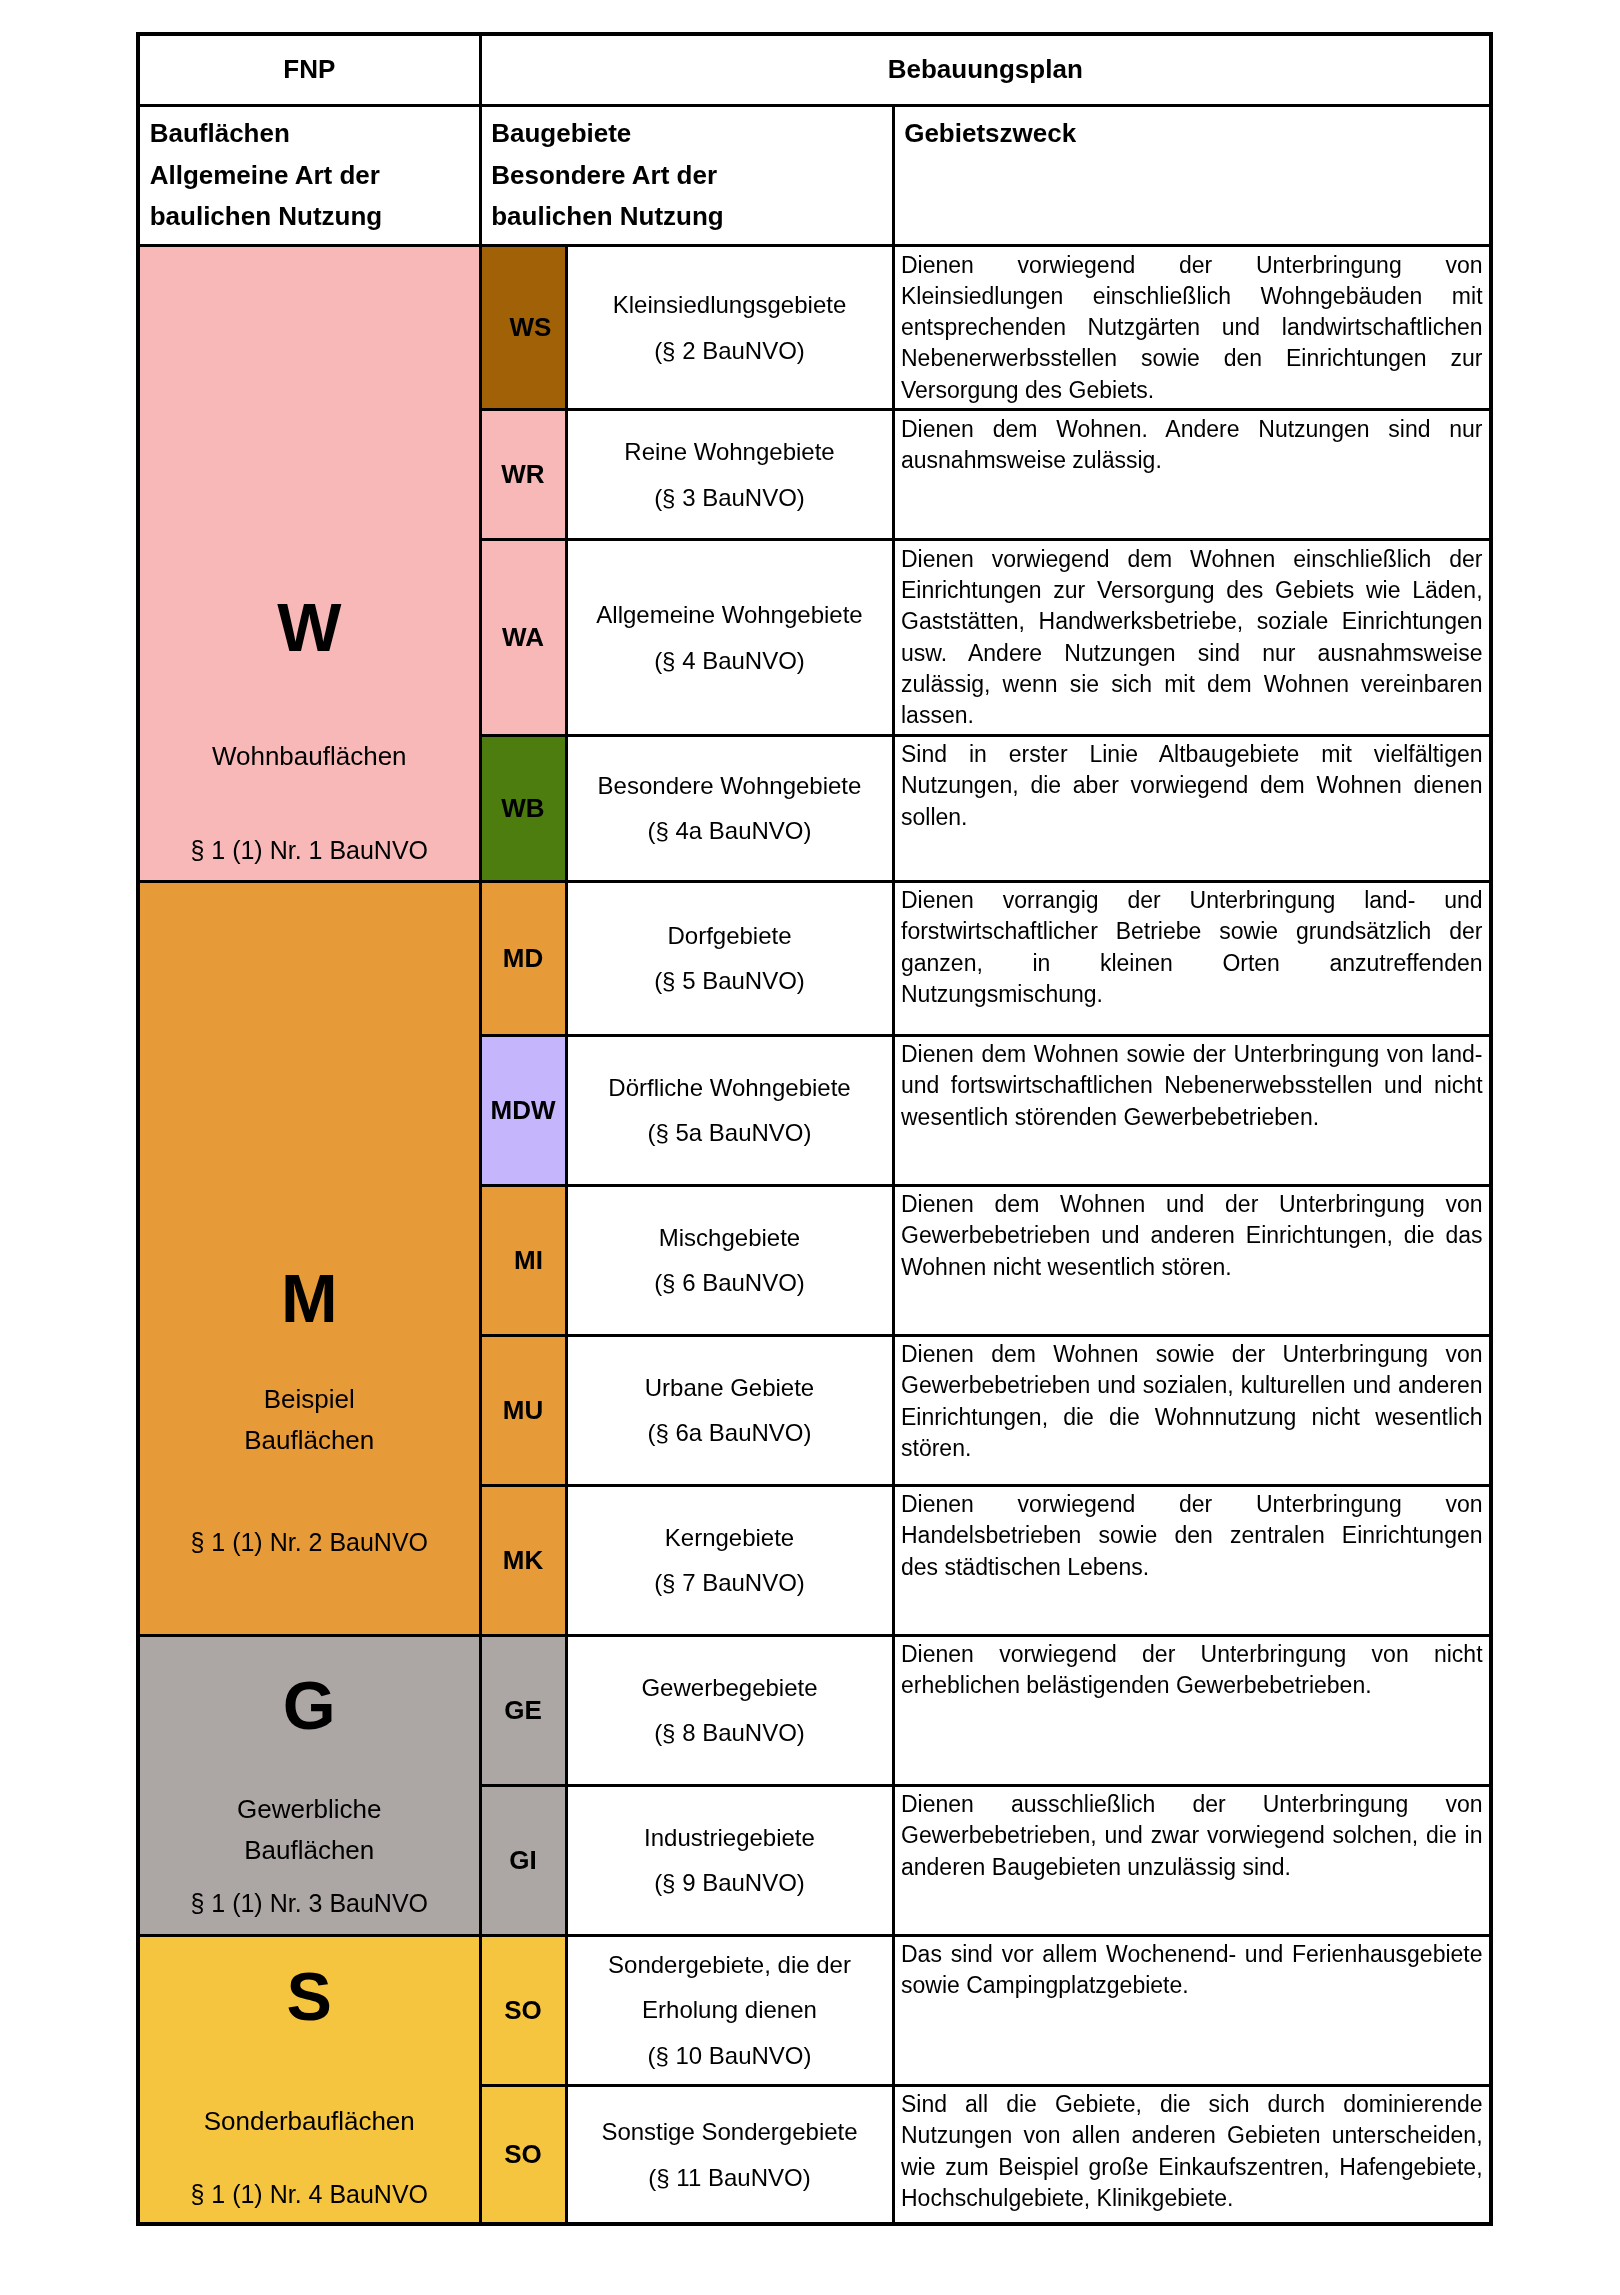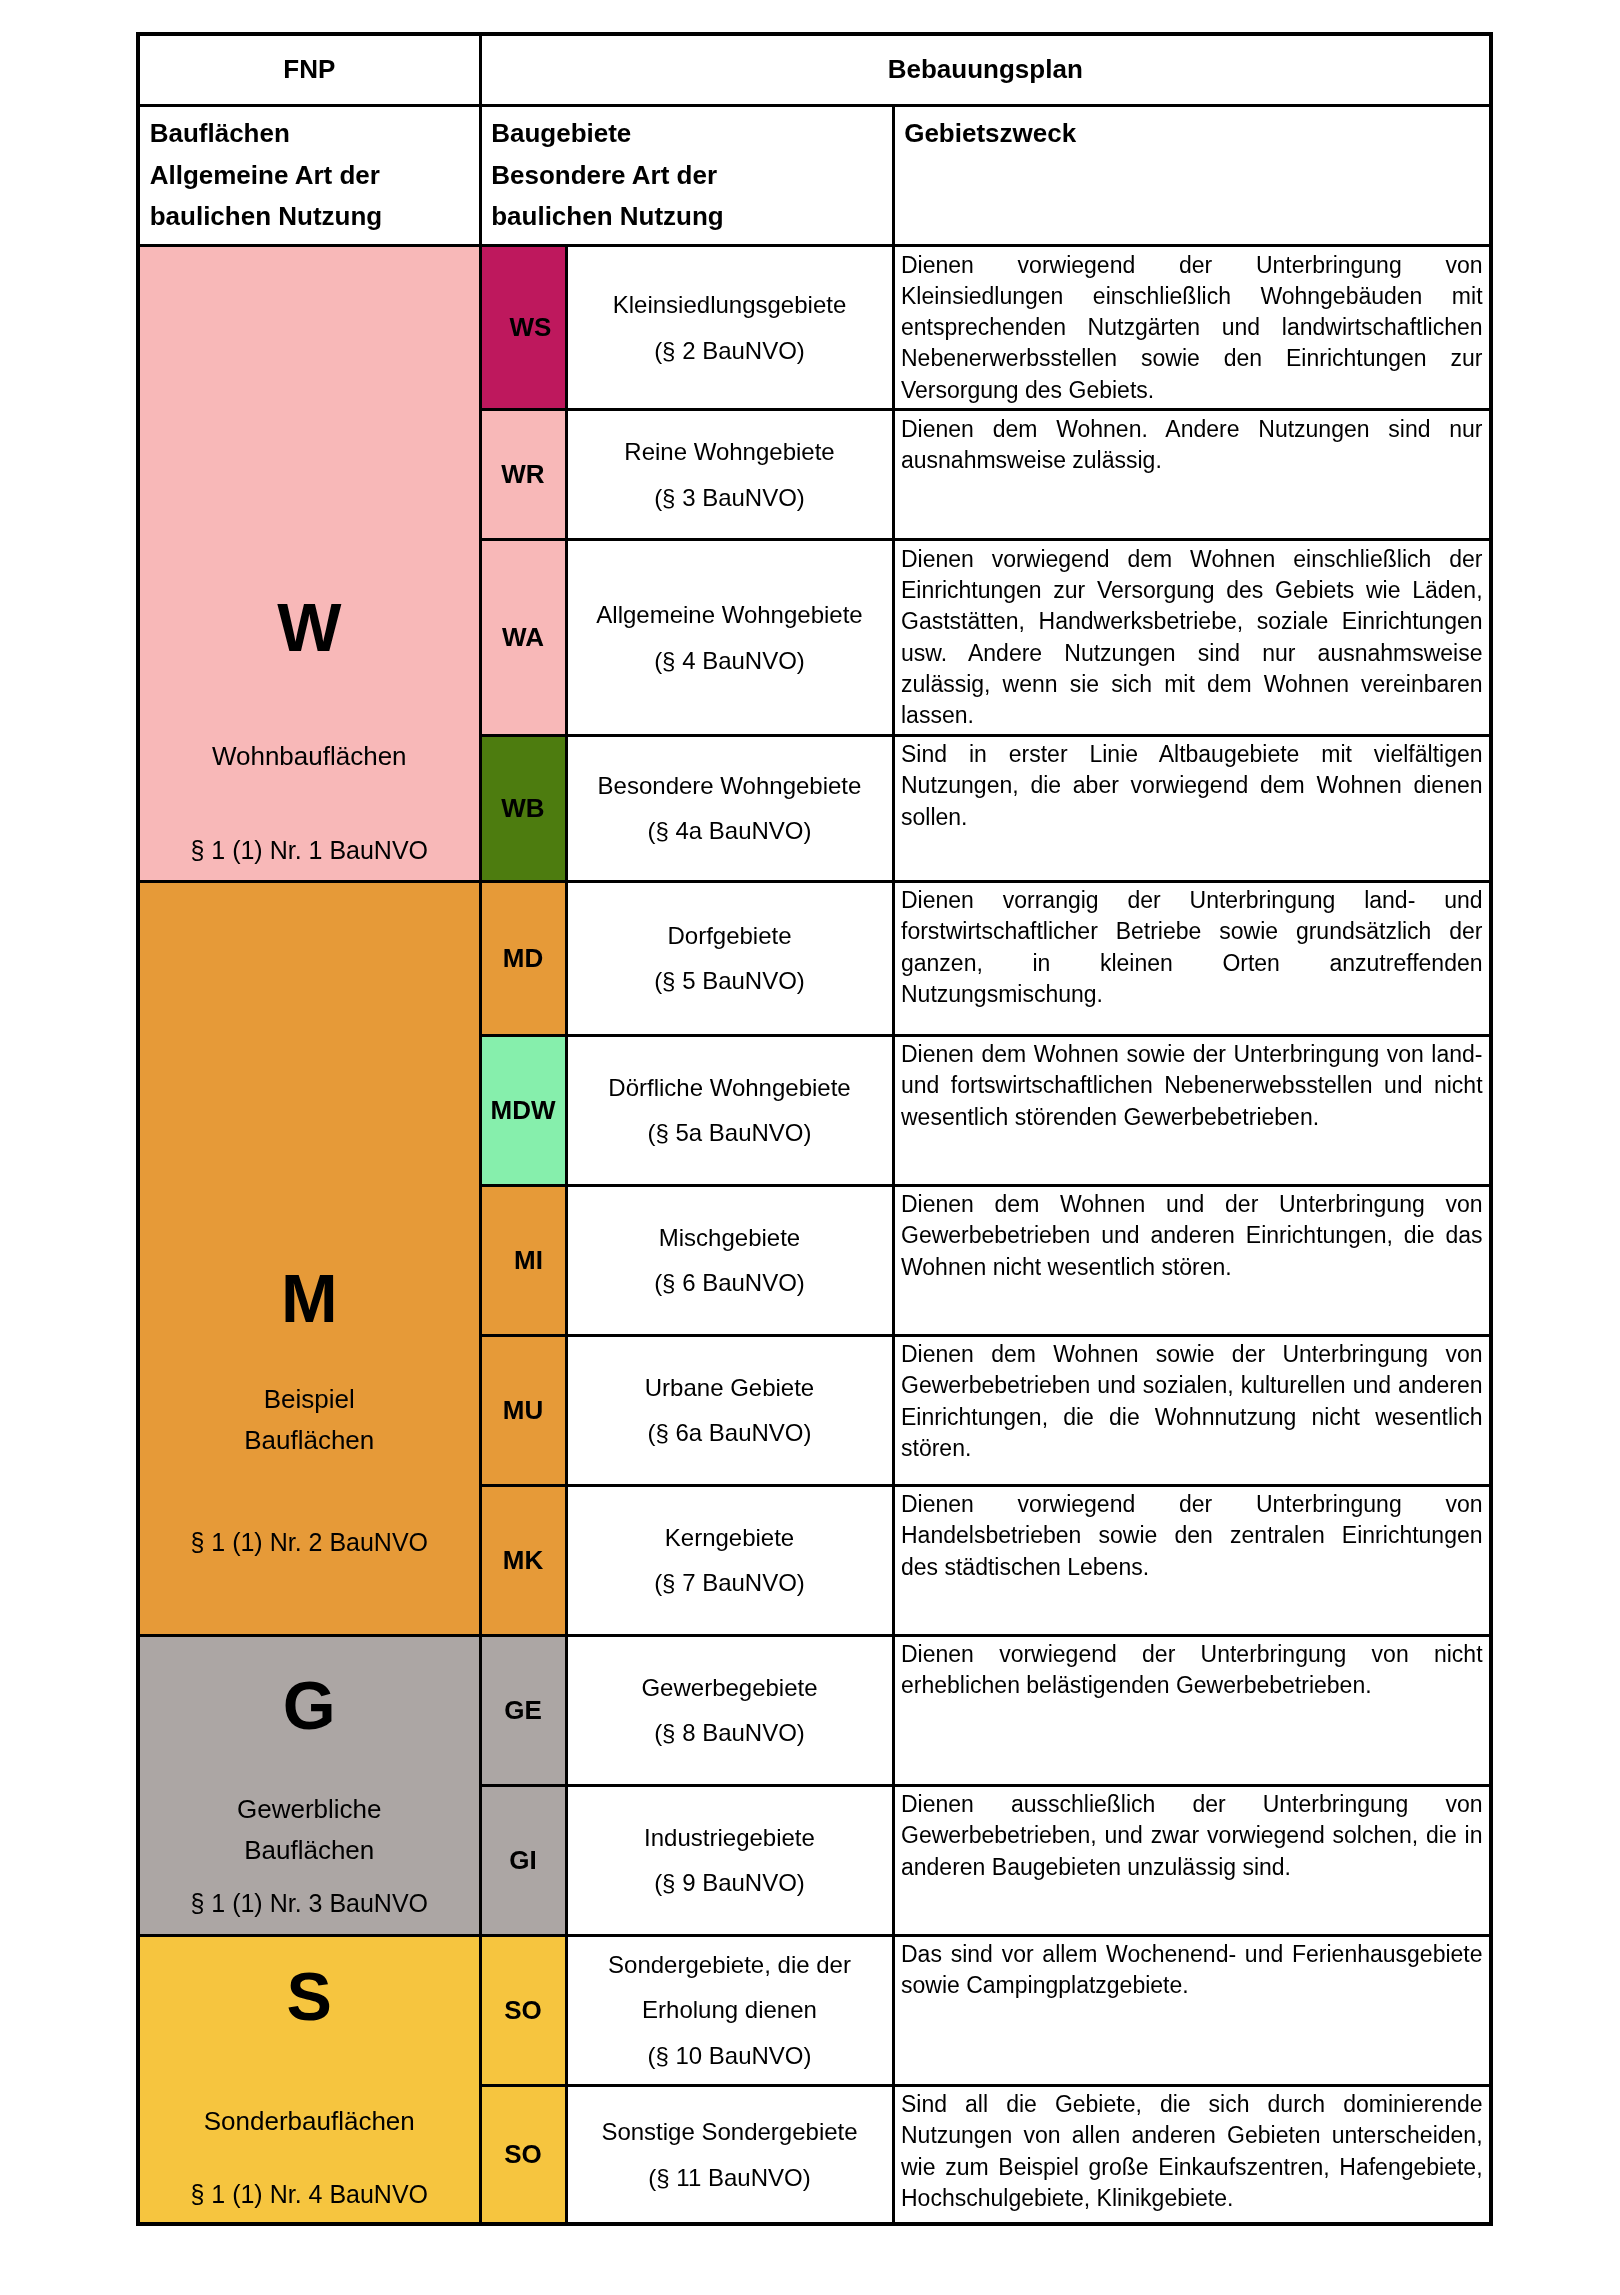--- a/index.html
+++ b/index.html
@@ -68,21 +68,21 @@
     </tr>
 
     <tr class="r-ws">
       <td class="gcell" rowspan="4" style="background-color: rgb(248, 184, 184);">
         <div class="block b-w">
           <div class="letter">W</div>
           <div class="gname">Wohnbauflächen</div>
           <div class="glaw">§ 1 (1) Nr. 1 BauNVO</div>
         </div>
       </td>
-      <td class="code" style="background-color: #be185d; padding-left: 16px;">WS</td>
+      <td class="code" style="background-color: #a16207; padding-left: 16px;">WS</td>
       <td class="gebiet">Kleinsiedlungsgebiete
 (§ 2 BauNVO)</td>
       <td class="zweck">Dienen vorwiegend der Unterbringung von Kleinsiedlungen einschließlich Wohngebäuden mit entsprechenden Nutzgärten und landwirtschaftlichen Nebenerwerbsstellen sowie den Einrichtungen zur Versorgung des Gebiets.</td>
     </tr>
     <tr class="r-wr">
       <td class="code" style="background-color: rgb(248, 184, 184);">WR</td>
       <td class="gebiet">Reine Wohngebiete
 (§ 3 BauNVO)</td>
       <td class="zweck">Dienen dem Wohnen. Andere Nutzungen sind nur ausnahmsweise zulässig.</td>
     </tr>
@@ -107,21 +107,21 @@
 Bauflächen</div>
           <div class="glaw">§ 1 (1) Nr. 2 BauNVO</div>
         </div>
       </td>
       <td class="code" style="background-color: rgb(230, 154, 56);">MD</td>
       <td class="gebiet">Dorfgebiete
 (§ 5 BauNVO)</td>
       <td class="zweck">Dienen vorrangig der Unterbringung land- und forstwirtschaftlicher Betriebe sowie grundsätzlich der ganzen, in kleinen Orten anzutreffenden Nutzungsmischung.</td>
     </tr>
     <tr class="r-mdw">
-      <td class="code" style="background-color: #86efac;">MDW</td>
+      <td class="code" style="background-color: #c4b5fd;">MDW</td>
       <td class="gebiet">Dörfliche Wohngebiete
 (§ 5a BauNVO)</td>
       <td class="zweck">Dienen dem Wohnen sowie der Unterbringung von land- und fortswirtschaftlichen Nebenerwebsstellen und nicht wesentlich störenden Gewerbebetrieben.</td>
     </tr>
     <tr class="r-mi">
       <td class="code" style="background-color: rgb(230, 154, 56); padding-left: 12px;">MI</td>
       <td class="gebiet">Mischgebiete
 (§ 6 BauNVO)</td>
       <td class="zweck">Dienen dem Wohnen und der Unterbringung von Gewerbebetrieben und anderen Einrichtungen, die das Wohnen nicht wesentlich stören.</td>
     </tr>

